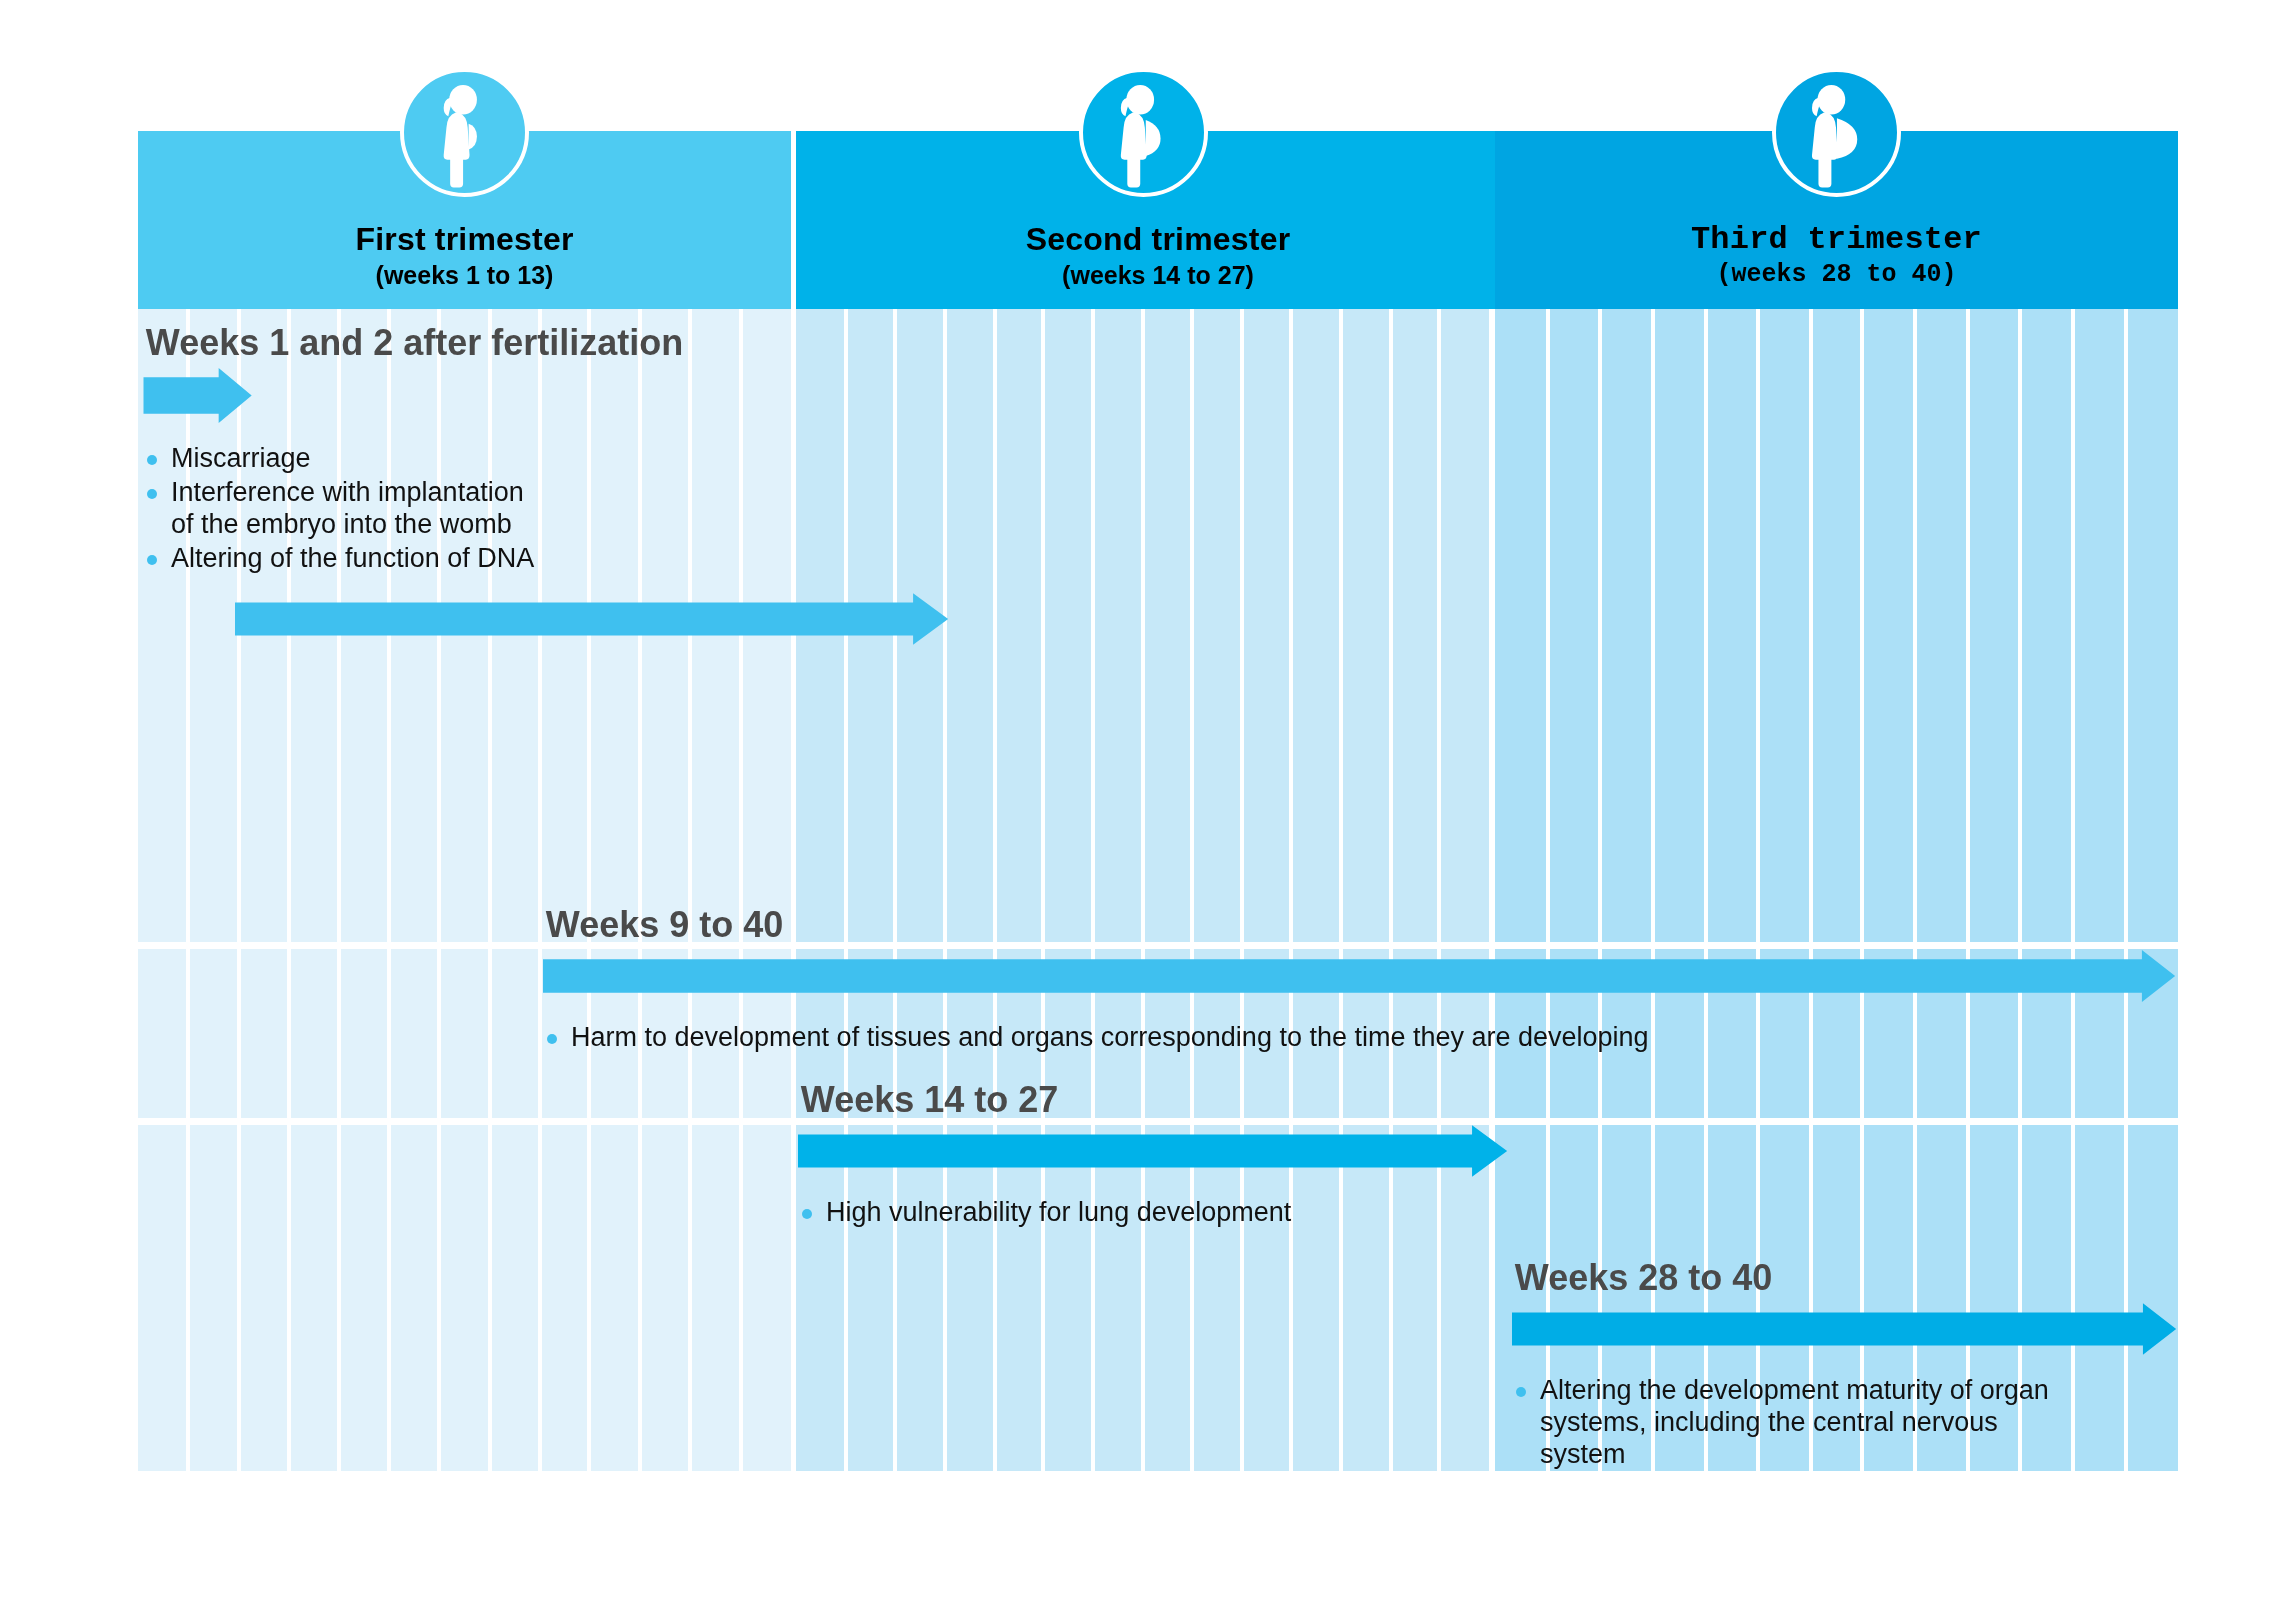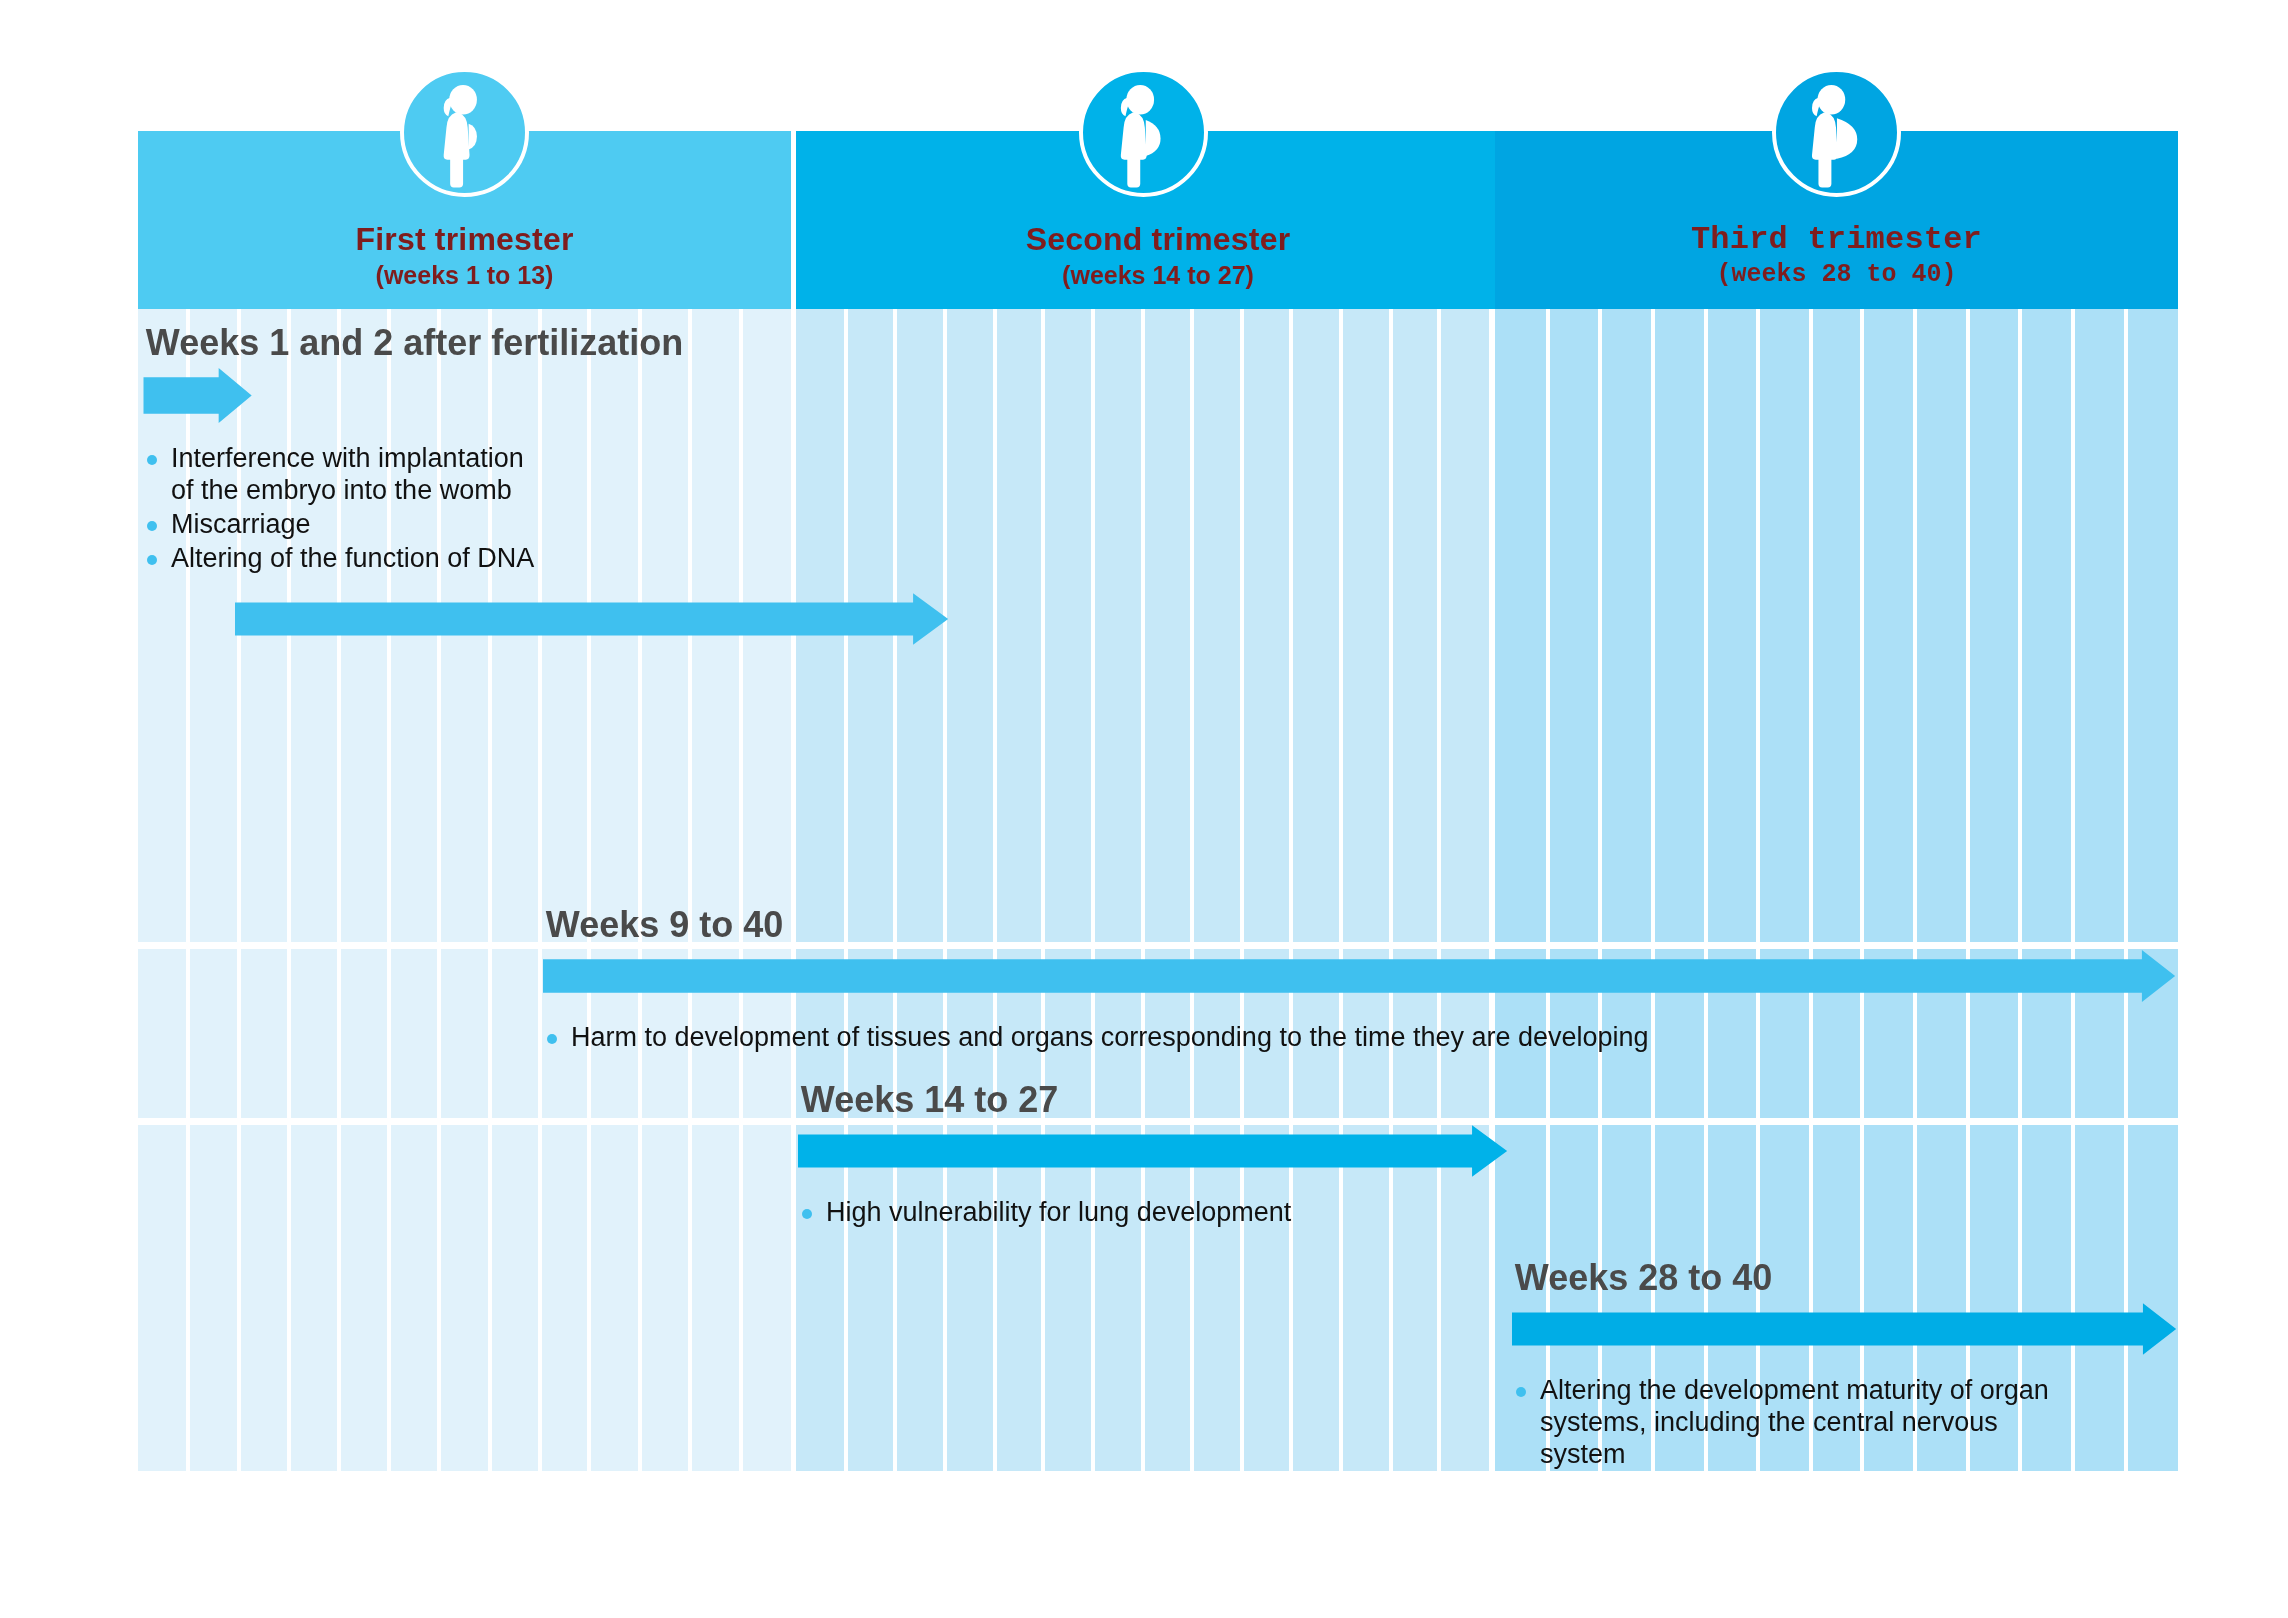--- a/index.html
+++ b/index.html
@@ -31,21 +31,21 @@
   }
   .hdr-1 { left: 138px;  width: 653px; background: #4ecbf2; }
   .hdr-2 { left: 796px;  width: 693px; background: #00b2e9; padding-left: 31px; }
   .hdr-3 { left: 1495px; width: 683px; background: #00a5e2; font-family: Liberation Mono, monospace; }
 
   .hdr-text {
     position: absolute;
     left: 0; right: 0;
     bottom: 20px;
     text-align: center;
-    color: #7f1d1d;
+    color: #000000;
     line-height: 1.12;
   }
   .hdr-title {
     font-size: 32px;
     font-weight: bold;
     letter-spacing: 0.2px;
     display: block;
   }
   .hdr-sub {
     font-size: 25px;
@@ -256,23 +256,23 @@
   </div>
 
   <div class="block" id="block-w1-2">
     <div class="blk-title">Weeks 1 and 2 after fertilization</div>
     <div class="gap-after-title"></div>
     <svg class="arrow" width="111" height="55" viewBox="0 0 120 60">
       <polygon points="0,10 82,10 82,0 118,30 82,60 82,50 0,50" fill="#3fc0ef"></polygon>
     </svg>
     <div class="gap-after-arrow"></div>
     <ul class="bullets">
+      <li>Miscarriage</li>
       <li>Interference with implantation
 of the embryo into the womb</li>
-      <li>Miscarriage</li>
       <li>Altering of the function of DNA</li>
     </ul>
   </div>
 
   <div class="block" id="block-w3-16">
     <div class="gap-after-title"></div>
     <svg class="arrow" width="715" height="52" viewBox="0 0 775 56">
       <polygon points="0,10 735,10 735,0 773,28 735,56 735,46 0,46" fill="#3fc0ef"></polygon>
     </svg>
     <div class="gap-after-arrow"></div>

